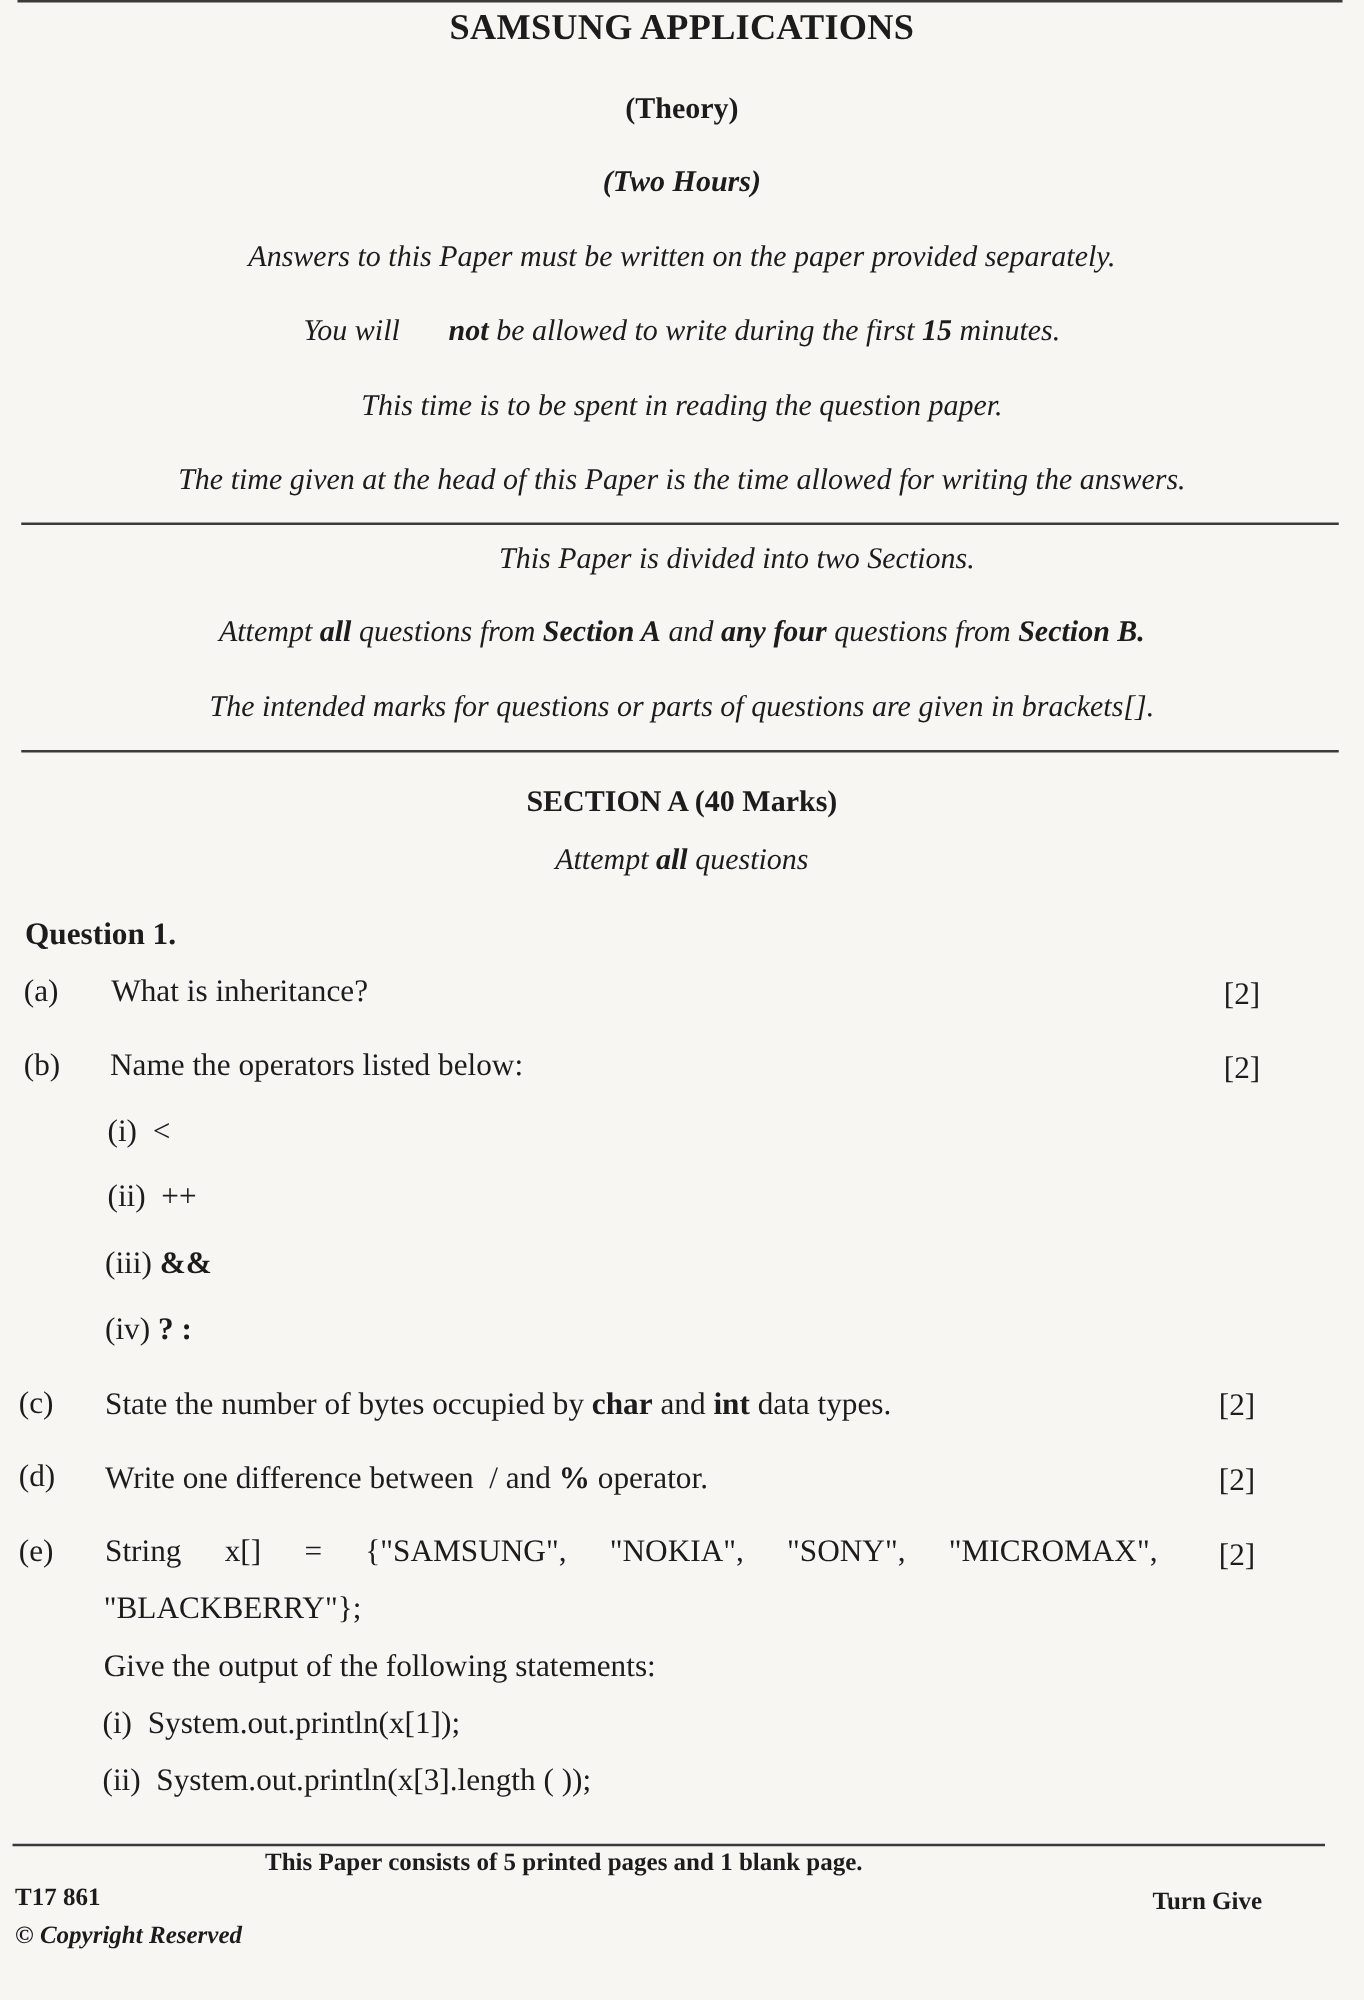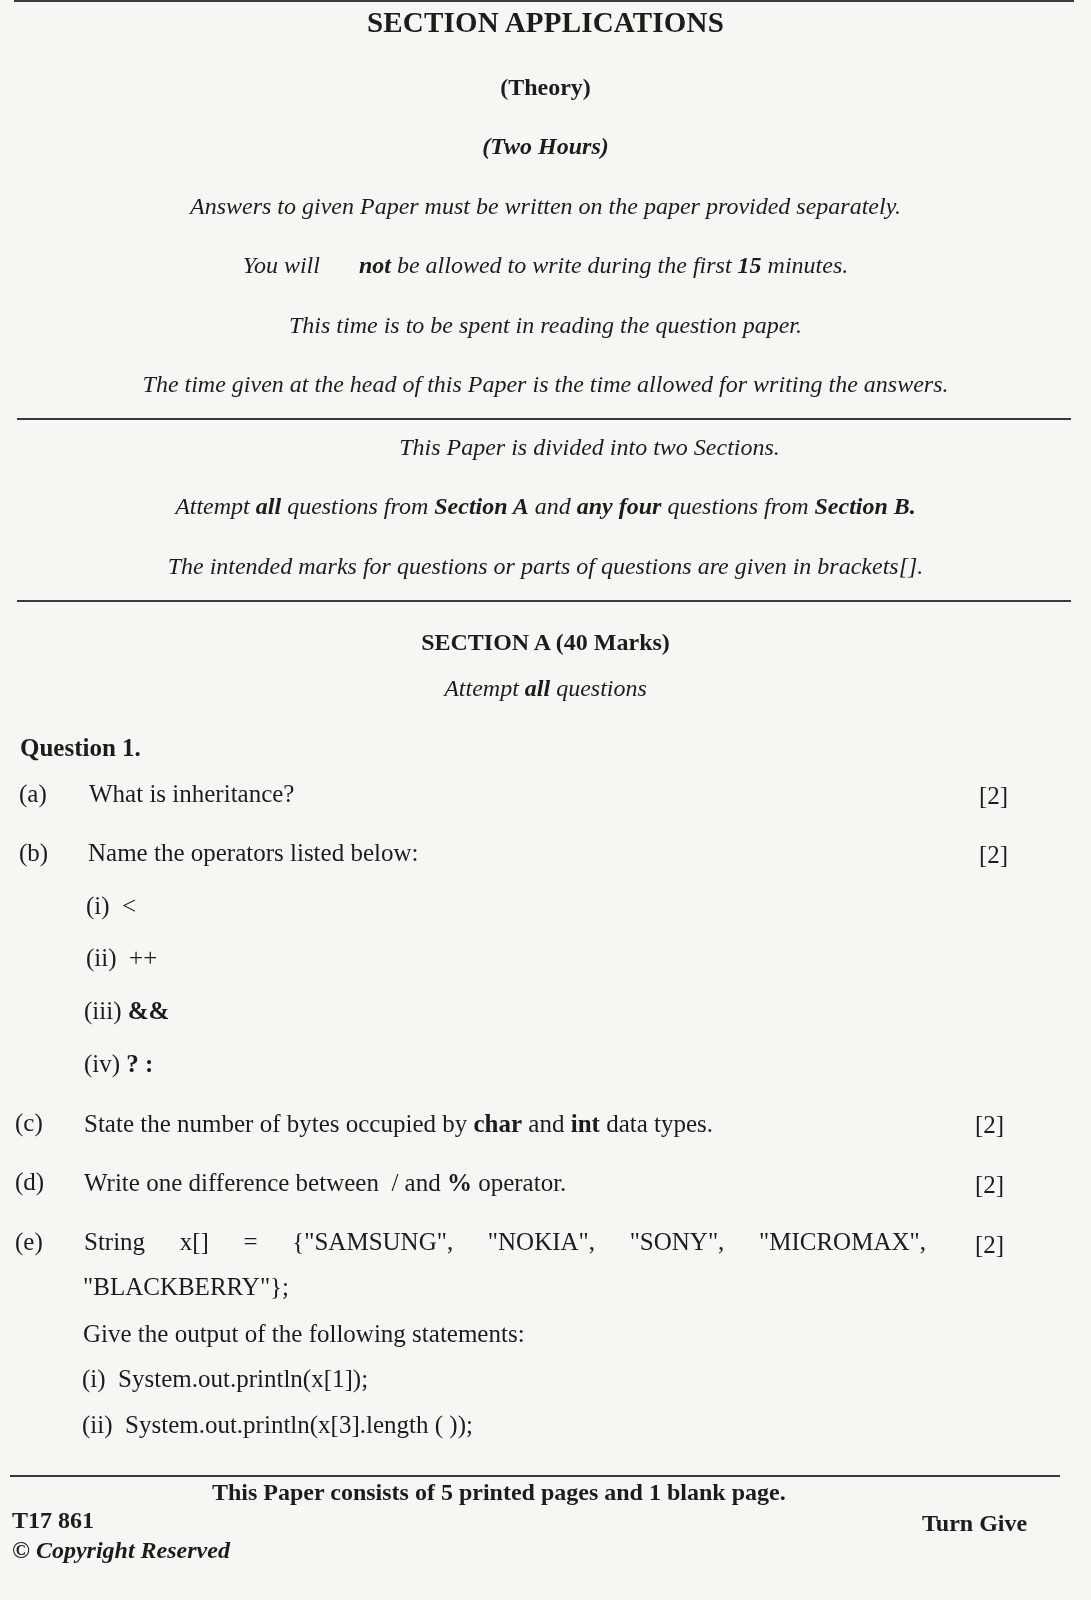--- a/index.html
+++ b/index.html
@@ -14,32 +14,32 @@
   .rule { position: absolute; height: 2px; background: #3a3a3a; }
   .center { position: absolute; left: 0; width: 1091px; text-align: center; }
   .title { font-size: 29px; font-weight: bold; letter-spacing: 0.2px; }
   .sub { font-size: 24px; }
   .it { font-style: italic; }
   .b { font-weight: bold; }
   .instr { font-size: 24px; font-style: italic; }
   .q-label { font-size: 25px; }
   .q-text { font-size: 25px; }
   .marks { font-size: 25px; }
-  .foot-b { font-size: 24px; font-weight: bold; }
+  .foot-b { font-size: 20px; font-weight: bold; }
 </style>
 </head>
 <body>
 
 <div class="rule" style="left:14px; top:0; width:1060px;"></div>
 
-<div class="center title" style="top:6px;">SECTION APPLICATIONS</div>
+<div class="center title" style="top:6px;">SAMSUNG APPLICATIONS</div>
 <div class="center sub b" style="top:74px;">(Theory)</div>
 <div class="center sub b it" style="top:133px;">(Two Hours)</div>
 
-<div class="center instr" style="top:193px;"><span style="white-space: pre;">Answers to given Paper must be written on the paper provided separately.</span></div>
+<div class="center instr" style="top:193px;"><span style="white-space: pre;">Answers to this Paper must be written on the paper provided separately.</span></div>
 <div class="center instr" style="top:252px;"><span style="white-space: pre;">You will </span><span style="font-weight: bold; white-space: pre; margin-left: 33px;">not</span><span style="white-space: pre;"> be allowed to write during the first </span><span style="font-weight: bold; white-space: pre;">15</span><span style="white-space: pre;"> minutes.</span></div>
 <div class="center instr" style="top:312px;"><span style="white-space: pre;">This time is to be spent in reading the question paper.</span></div>
 <div class="center instr" style="top:371px;"><span style="white-space: pre;">The time given at the head of this Paper is the time allowed for writing the answers.</span></div>
 
 <div class="rule" style="left:17px; top:418px; width:1054px;"></div>
 
 <div class="center instr" style="top:434px;margin-left:44px;"><span style="white-space: pre;">This Paper is divided into two Sections.</span></div>
 <div class="center instr" style="top:493px;"><span style="white-space: pre;">Attempt </span><span style="font-weight: bold; white-space: pre;">all</span><span style="white-space: pre;"> questions from </span><span style="font-weight: bold; white-space: pre;">Section A</span><span style="white-space: pre;"> and </span><span style="font-weight: bold; white-space: pre;">any four</span><span style="white-space: pre;"> questions from </span><span style="font-weight: bold; white-space: pre;">Section B.</span></div>
 <div class="center instr" style="top:553px;"><span style="white-space: pre;">The intended marks for questions or parts of questions are given in brackets[].</span></div>
 

